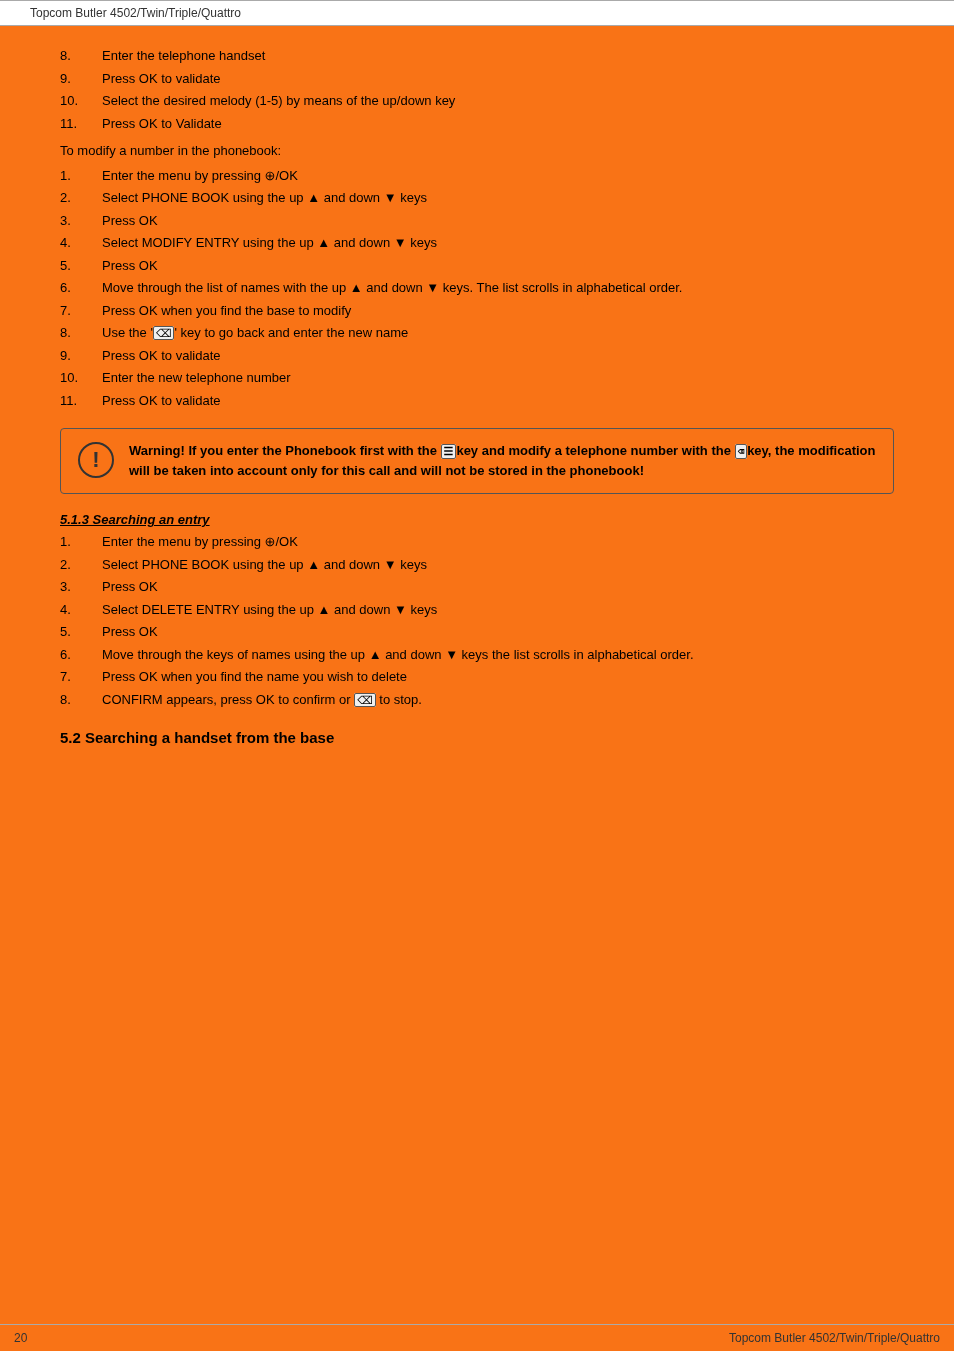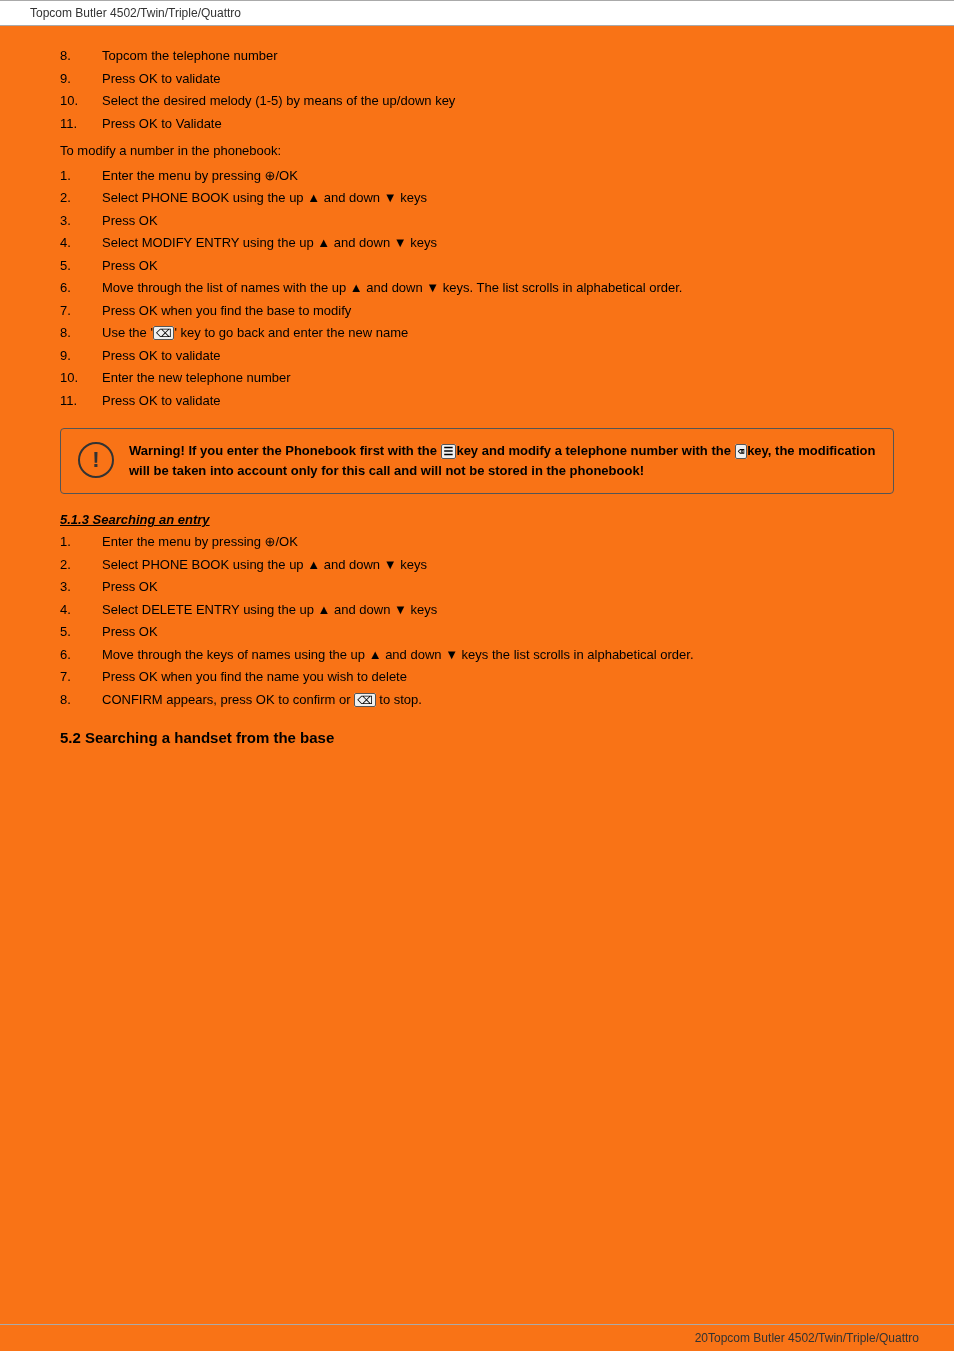--- a/index.html
+++ b/index.html
@@ -82,42 +82,42 @@
     }
     .warning-text {
       font-size: 13px;
       line-height: 1.55;
     }
     .warning-text strong {
       font-weight: bold;
     }
     .footer-bar {
       border-top: 1px solid #aaa;
-      padding: 6px 35px;
-      display: flex;
-      justify-content: flex-end;
+      padding: 6px 14px;
+      display: flex;
+      justify-content: space-between;
       font-size: 12px;
       color: #333;
       margin-top: auto;
     }
   </style>
 </head>
 <body>
 
 <div class="page">
   <div class="header-bar">
     <span>Topcom Butler 4502/Twin/Triple/Quattro</span>
   </div>
 
   <div class="content">
 
     <div class="numbered-list-outer">
       <div class="numbered-item">
         <span class="num">8.</span>
-        <span class="text">Topcom the telephone number</span>
+        <span class="text">Enter the telephone handset</span>
       </div>
       <div class="numbered-item">
         <span class="num">9.</span>
         <span class="text">Press OK to validate</span>
       </div>
       <div class="numbered-item">
         <span class="num">10.</span>
         <span class="text">Select the desired melody (1-5) by means of the up/down key</span>
       </div>
       <div class="numbered-item">

